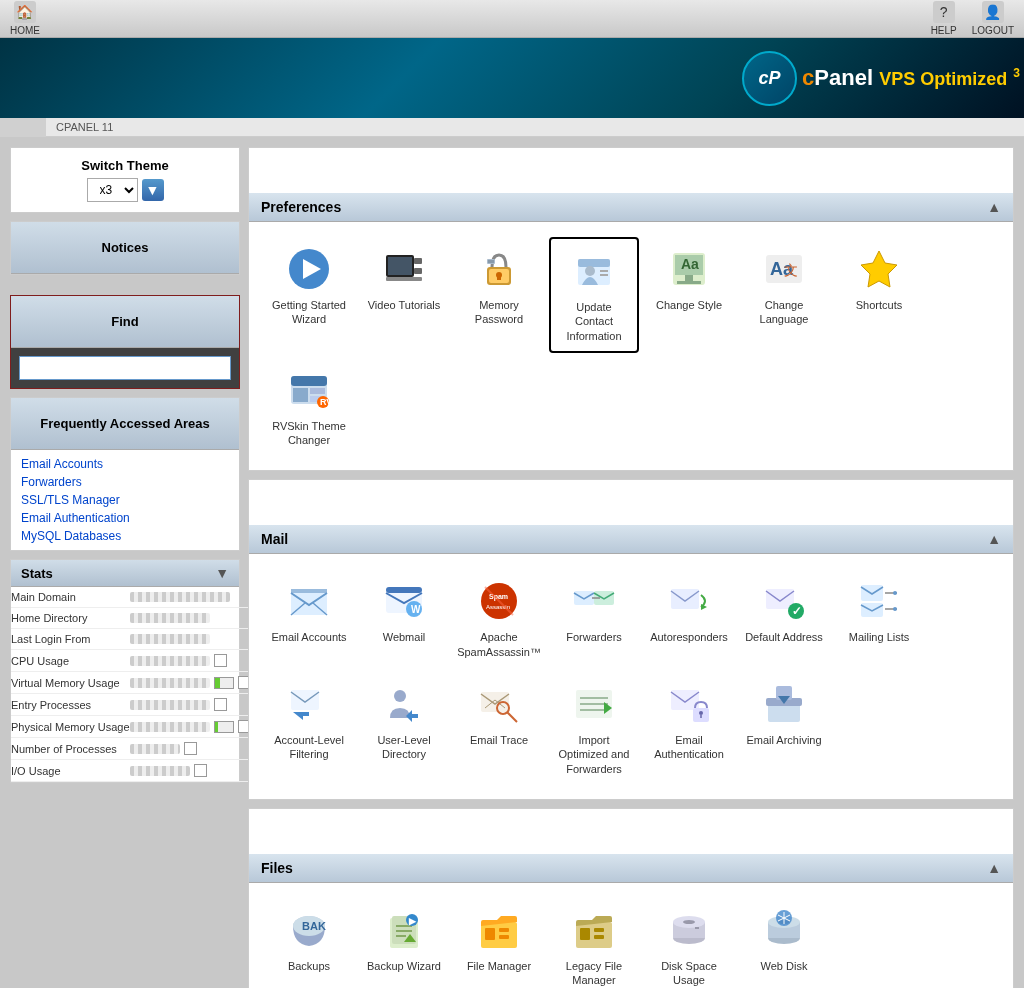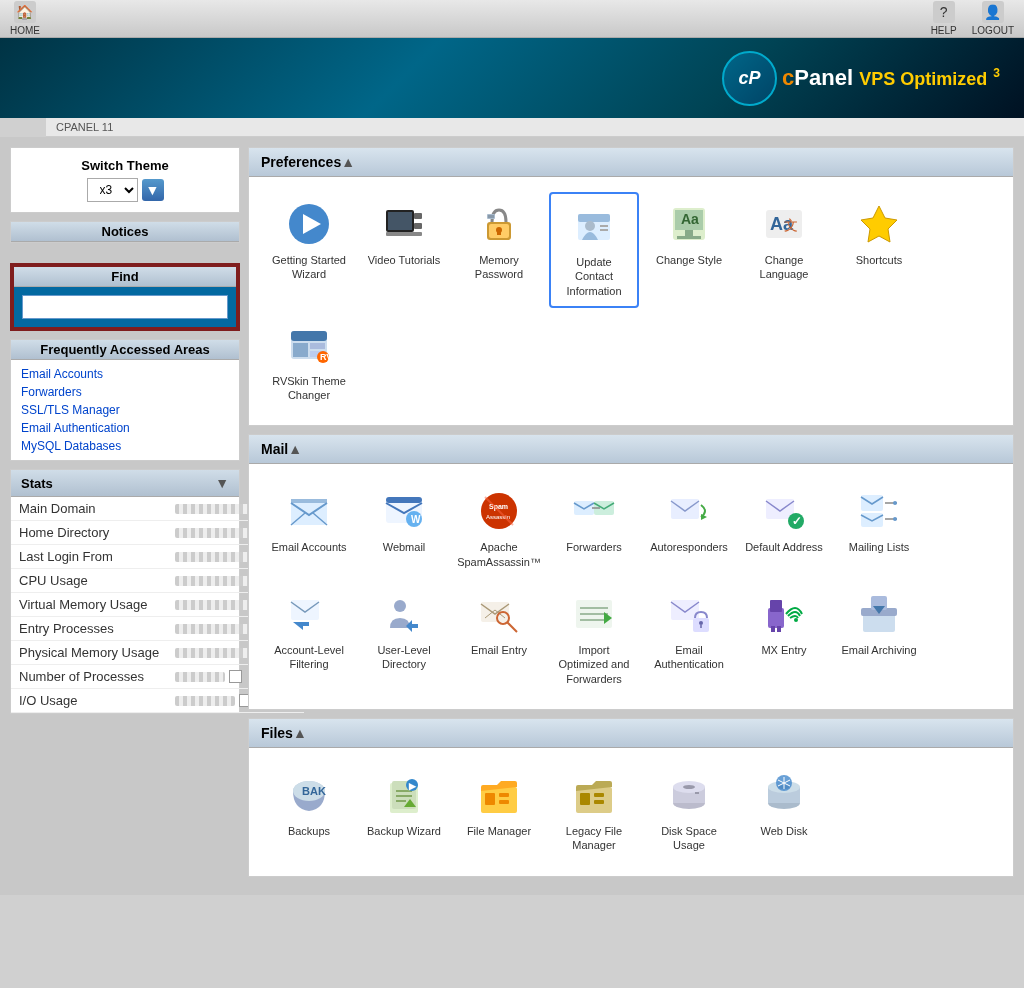--- a/index.html
+++ b/index.html
@@ -12,21 +12,21 @@
       padding: 4px 10px; border-bottom: 1px solid #aaa; height: 38px;
     }
     .nav-item { display: flex; flex-direction: column; align-items: center; font-size: 10px; color: #333; cursor: pointer; }
     .nav-icon { width: 22px; height: 22px; background: #ccc; border-radius: 3px; display: flex; align-items: center; justify-content: center; font-size: 14px; margin-bottom: 2px; }
     .nav-left, .nav-right { display: flex; gap: 15px; }
 
     
     #header-banner {
       height: 80px;
       background: linear-gradient(135deg, #003344 0%, #006688 40%, #004455 70%, #001122 100%);
-      position: relative; overflow: hidden; display: flex; align-items: center; justify-content: flex-end; padding-right: 24px;
+      position: relative; overflow: hidden; display: flex; align-items: center; justify-content: flex-end; padding-right: 4px;
     }
     #header-banner .banner-logo {
       display: flex; align-items: center; gap: 5px;
     }
     .cpanel-circle {
       width: 55px; height: 55px; border-radius: 50%;
       background: linear-gradient(135deg, #006688, #004466);
       border: 2px solid #00aacc;
       display: flex; align-items: center; justify-content: center;
       font-size: 22px; font-weight: bold; color: white;
@@ -49,63 +49,64 @@
     .switch-theme-section { background: white; border: 1px solid #ccc; padding: 10px; margin-bottom: 8px; text-align: center; }
     .switch-theme-section label { font-weight: bold; font-size: 13px; display: block; margin-bottom: 5px; }
     .theme-select-wrap { display: flex; align-items: center; gap: 4px; justify-content: center; }
     .theme-select { border: 1px solid #aaa; padding: 3px 8px; font-size: 12px; background: white; }
     .select-btn {
       width: 22px; height: 22px; background: linear-gradient(to bottom, #5599cc, #3366aa);
       border: none; border-radius: 3px; color: white; font-size: 14px; cursor: pointer; display: flex; align-items: center; justify-content: center;
     }
 
     .notices-box { background: white; border: 1px solid #ccc; margin-bottom: 8px; }
-    .section-header { background: linear-gradient(to bottom, #d0dde8, #b0c0d0); padding: 2px 10px; font-weight: bold; font-size: 13px; border-bottom: 1px solid #aaa; text-align: center; }
+    .section-header { background: linear-gradient(to bottom, #d0dde8, #b0c0d0); padding: 18px 10px; font-weight: bold; font-size: 13px; border-bottom: 1px solid #aaa; text-align: center; }
     .notices-body { padding: 10px; font-size: 12px; }
     .warning-text { color: #cc0000; font-style: italic; }
 
-    .find-box { background: #0369a1; border: 4px solid #7f1d1d; margin-bottom: 8px; margin-top: 20px; }
+    .find-box { background: #404040; border: 1px solid #7f1d1d; margin-bottom: 8px; margin-top: 20px; }
     .find-input { width: 100%; padding: 4px 6px; border: 1px solid #6699cc; outline: none; font-size: 12px; }
 
     .freq-box { background: white; border: 1px solid #ccc; margin-bottom: 8px; }
     .freq-body { padding: 5px 10px; }
     .freq-body a { display: block; color: #0044cc; text-decoration: none; padding: 2px 0; font-size: 12px; }
 
     .stats-box { background: white; border: 1px solid #ccc; }
     .stats-header { background: linear-gradient(to bottom, #d0dde8, #b0c0d0); padding: 5px 10px; font-weight: bold; font-size: 13px; border-bottom: 1px solid #aaa; display: flex; justify-content: space-between; align-items: center; }
     .stats-toggle { color: #555; font-size: 14px; cursor: pointer; }
     .stats-table { width: 100%; border-collapse: collapse; }
     .stats-table tr { border-bottom: 1px solid #eee; }
-    .stats-table td { padding: 4px 8px; font-size: 13px; vertical-align: middle; }
+    .stats-table td { padding: 4px 0; font-size: 11px; vertical-align: middle; }
     .stats-table td:first-child { color: #333; white-space: nowrap; width: 95px; }
     .stats-val { display: flex; align-items: center; gap: 4px; }
     .blurred-val { width: 80px; height: 10px; background: repeating-linear-gradient(90deg, #ccc 0px, #ccc 4px, #eee 4px, #eee 8px); border-radius: 2px; }
     .checkbox-fake { width: 13px; height: 13px; border: 1px solid #999; background: white; }
 
     
     #right-col { flex: 1; }
 
     .section-panel { background: white; border: 1px solid #ccc; margin-bottom: 8px; }
     .section-panel-header {
       background: linear-gradient(to bottom, #d8e4ee, #b8c8d8);
       padding: 6px 12px; font-weight: bold; font-size: 14px;
-      display: flex; align-items: center;
+      display: flex; justify-content: space-between; align-items: center;
       border-bottom: 1px solid #aaa;
+      margin-top: 45px;
     }
     .collapse-btn { cursor: pointer; font-size: 14px; color: #555; }
     .section-panel-body { padding: 15px; }
 
     
     .icon-grid { display: flex; flex-wrap: wrap; gap: 5px; }
     .icon-item {
       display: flex; flex-direction: column; align-items: center;
       width: 90px; padding: 8px 5px; cursor: pointer; text-align: center;
       border-radius: 3px;
     }
-    .icon-item.highlighted { border: 2px solid #3b82f6; border-radius: 4px; }
+    .icon-item.highlighted { border: 2px solid #000000; border-radius: 4px; }
     .icon-box {
       width: 48px; height: 48px; margin-bottom: 5px;
       display: flex; align-items: center; justify-content: center;
       font-size: 28px;
     }
     .icon-label { font-size: 11px; color: #333; line-height: 1.3; }
 
     
     .icon-svg { width: 44px; height: 44px; }
 
@@ -528,21 +529,21 @@
             <div class="icon-box">
               <svg class="icon-svg" viewBox="0 0 44 44">
                 <rect x="4" y="10" width="28" height="20" rx="2" fill="#f5f0e8"></rect>
                 <polyline points="4,12 18,22 32,12" fill="none" stroke="#aa9977" stroke-width="1.5"></polyline>
                 <line x1="8" y1="26" x2="18" y2="18" stroke="#aa9977" stroke-width="1"></line>
                 <line x1="28" y1="26" x2="18" y2="18" stroke="#aa9977" stroke-width="1"></line>
                 <path d="M30 30 L40 40" stroke="#cc6633" stroke-width="2"></path>
                 <circle cx="26" cy="26" r="6" fill="none" stroke="#cc6633" stroke-width="2"></circle>
               </svg>
             </div>
-            <span class="icon-label">Email Entry</span>
+            <span class="icon-label">Email Trace</span>
           </div>
 
           <div class="icon-item">
             <div class="icon-box">
               <svg class="icon-svg" viewBox="0 0 44 44">
                 <rect x="4" y="8" width="36" height="28" rx="2" fill="#eef5ee"></rect>
                 <line x1="8" y1="16" x2="36" y2="16" stroke="#88aa88" stroke-width="1.5"></line>
                 <line x1="8" y1="22" x2="36" y2="22" stroke="#88aa88" stroke-width="1.5"></line>
                 <line x1="8" y1="28" x2="36" y2="28" stroke="#88aa88" stroke-width="1.5"></line>
                 <polygon points="32,20 40,26 32,32" fill="#44aa44"></polygon>
@@ -558,35 +559,20 @@
                 <polyline points="4,10 18,20 32,10" fill="none" stroke="#8888cc" stroke-width="1.5"></polyline>
                 <rect x="26" y="26" width="16" height="14" rx="2" fill="#ddddff"></rect>
                 <path d="M28 26 Q28 20 34 20 Q40 20 40 26" fill="none" stroke="#8888cc" stroke-width="2"></path>
                 <circle cx="34" cy="31" r="2" fill="#6666aa"></circle>
                 <line x1="34" y1="33" x2="34" y2="36" stroke="#6666aa" stroke-width="1.5"></line>
               </svg>
             </div>
             <span class="icon-label">Email Authentication</span>
           </div>
 
-          <div class="icon-item">
-            <div class="icon-box">
-              <svg class="icon-svg" viewBox="0 0 44 44">
-                <rect x="6" y="16" width="16" height="20" rx="2" fill="#8866cc"></rect>
-                <rect x="8" y="8" width="12" height="12" rx="1" fill="#6644aa"></rect>
-                <rect x="9" y="34" width="4" height="6" fill="#6644aa"></rect>
-                <rect x="15" y="34" width="4" height="6" fill="#6644aa"></rect>
-                <path d="M24 22 Q34 10 40 22" fill="none" stroke="#00aa44" stroke-width="2"></path>
-                <path d="M26 24 Q34 16 38 24" fill="none" stroke="#00aa44" stroke-width="2"></path>
-                <path d="M28 26 Q34 22 36 26" fill="none" stroke="#00aa44" stroke-width="2"></path>
-                <circle cx="34" cy="28" r="2" fill="#00aa44"></circle>
-              </svg>
-            </div>
-            <span class="icon-label">MX Entry</span>
-          </div>
 
           <div class="icon-item">
             <div class="icon-box">
               <svg class="icon-svg" viewBox="0 0 44 44">
                 <rect x="6" y="20" width="32" height="20" rx="2" fill="#ccddee"></rect>
                 <rect x="4" y="16" width="36" height="8" rx="2" fill="#99aacc"></rect>
                 <rect x="14" y="4" width="16" height="14" rx="2" fill="#aabbdd"></rect>
                 <polygon points="22,22 16,14 28,14" fill="#4477aa"></polygon>
               </svg>
             </div>

